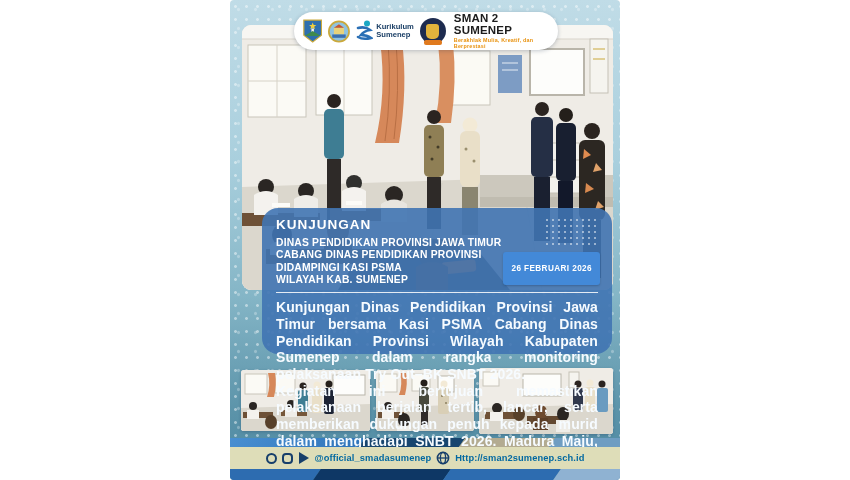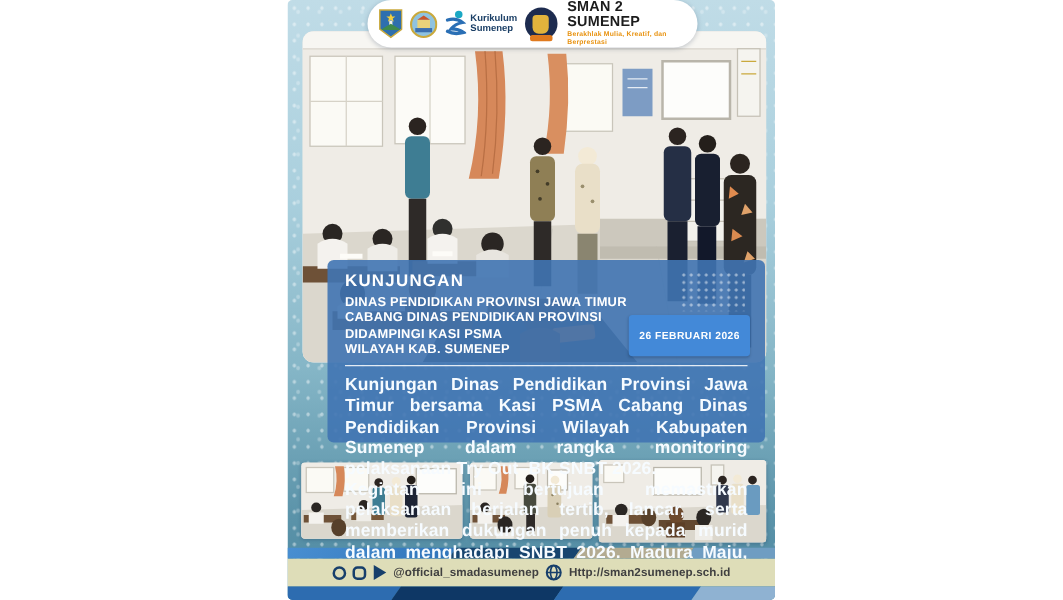--- a/index.html
+++ b/index.html
@@ -11,21 +11,21 @@
     position:absolute;left:230px;top:0;width:390px;height:480px;
     border-radius:4px;overflow:hidden;
     background-image:
       radial-gradient(rgba(255,255,255,.45) 1px, transparent 1.6px),
       radial-gradient(rgba(255,255,255,.28) 1px, transparent 1.9px),
       linear-gradient(180deg,#c0dce7 0%,#a9cfdd 34%,#84b5c6 62%,#5b93a9 86%,#4d88a1 100%);
     background-size:11px 13px,17px 19px,100% 100%;
   }
   
   .pill{
-    position:absolute;left:64px;top:0;width:264px;height:38px;z-index:5;
+    position:absolute;left:64px;top:12px;width:264px;height:38px;z-index:5;
     background:#ffffff;border-radius:19px;box-shadow:0 1px 4px rgba(20,40,70,.25);
     display:flex;align-items:center;padding:0 9px;gap:6px;box-sizing:border-box;
   }
   .km{display:flex;align-items:center;gap:3px;}
   .km-text{font-size:7.6px;font-weight:bold;color:#1b3f66;line-height:1.05;}
   .school-logo{
     width:26px;height:26px;border-radius:50%;background:#1d2b4f;position:relative;
     display:flex;align-items:center;justify-content:center;flex:0 0 auto;
   }
   .school-logo .gold{width:13px;height:15px;background:#e2b33c;border-radius:3px 3px 5px 5px;}
@@ -35,21 +35,21 @@
   .school-tagline{font-size:5.4px;font-weight:bold;color:#e8920f;margin-top:2px;letter-spacing:.2px;}
   
   .photo-main{
     position:absolute;left:12px;top:25px;width:371px;height:265px;border-radius:9px;
     overflow:hidden;z-index:1;background:#efece6;
   }
   .photo-main svg,.gallery svg{display:block;width:100%;height:100%;}
   
   .panel{
     position:absolute;left:32px;top:208px;width:350px;height:146px;z-index:3;
-    background:rgba(64,116,178,0.9);border-radius:5px;
+    background:rgba(64,116,178,0.9);border-radius:16px;
     box-sizing:border-box;padding:9px 14px 8px;color:#ffffff;
   }
   .dots{
     position:absolute;right:16px;top:9px;width:52px;height:32px;opacity:.75;
     background-image:radial-gradient(rgba(255,255,255,.65) 1px, transparent 1.4px);
     background-size:6px 6px;
   }
   .sec-title{font-size:13.5px;font-weight:800;letter-spacing:1px;margin-bottom:5px;}
   .headline{font-size:10.3px;font-weight:800;line-height:1.2;letter-spacing:.2px;}
   .badge{
@@ -65,21 +65,21 @@
   
   .gallery{position:absolute;overflow:hidden;border-radius:3px;z-index:2;background:#eceae4;box-shadow:0 1px 3px rgba(20,40,70,.25);}
   .g1{left:11px;top:370px;width:129px;height:61px;}
   .g2{left:146px;top:370px;width:98px;height:61px;}
   .g3{left:249px;top:368px;width:134px;height:66px;}
   
   .ribbon-top{position:absolute;left:0;top:438px;width:390px;height:9px;display:flex;overflow:hidden;z-index:2;}
   .ribbon-top div,.ribbon-bottom div{transform:skewX(-35deg);flex:0 0 auto;height:100%;}
   .footer-bar{
     position:absolute;left:0;top:447px;width:390px;height:22px;background:#deddb8;z-index:3;
-    display:flex;align-items:center;justify-content:center;gap:5px;color:#404040;
+    display:flex;align-items:center;justify-content:center;gap:5px;color:#0369a1;
   }
   .footer-bar .txt{font-size:9.3px;font-weight:800;letter-spacing:.1px;}
   .ic-circle{width:11px;height:11px;border:2.6px solid #173f6b;border-radius:50%;box-sizing:border-box;}
   .ic-square{width:11px;height:11px;border:2.6px solid #173f6b;border-radius:4px;box-sizing:border-box;}
   .ic-play{width:0;height:0;border-left:10px solid #173f6b;border-top:6px solid transparent;border-bottom:6px solid transparent;margin:0 1px;}
   .ribbon-bottom{position:absolute;left:0;top:469px;width:390px;height:11px;display:flex;overflow:hidden;z-index:2;}
 </style>
 </head>
 <body>
 

